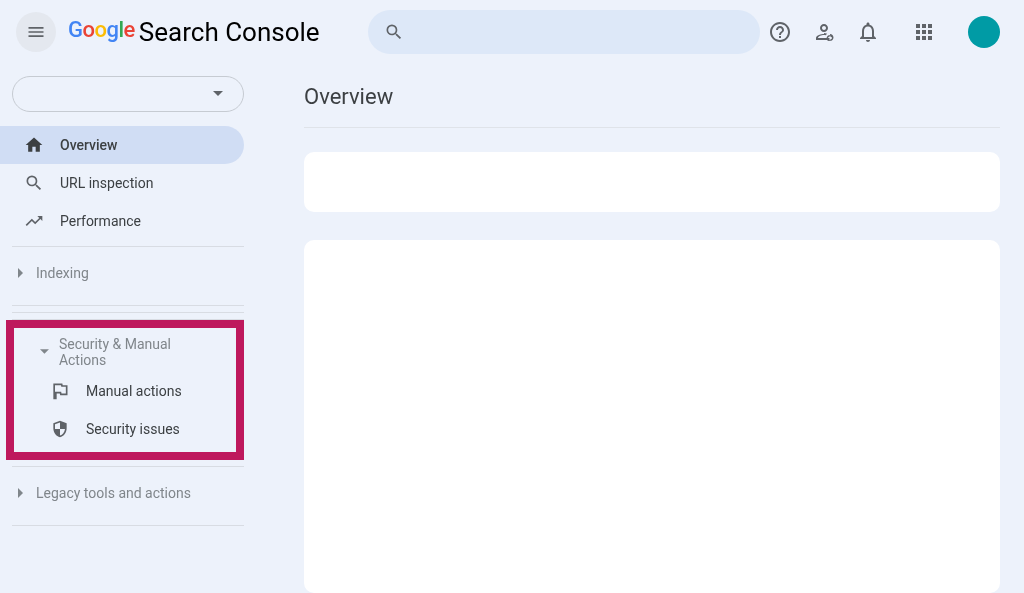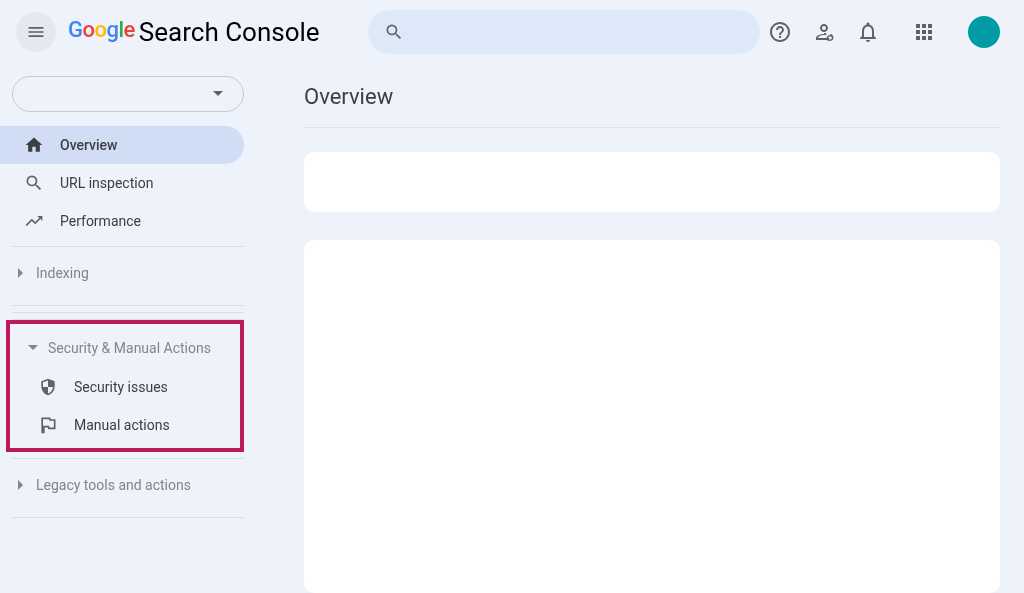--- a/index.html
+++ b/index.html
@@ -168,24 +168,24 @@
     .nav-sub .nav-icon {
       width: 20px;
       height: 20px;
       fill: #5f6368;
     }
     .nav-sub-label {
       font-size: 14px;
       color: #3c4043;
     }
     .highlight-box {
-      border: 4px solid #be185d;
+      border: 8px solid #be185d;
       margin-right: 12px;
       margin-left: 6px;
-      padding: 4px 8px;
+      padding: 4px 16px;
     }
     .highlight-box .nav-group { height: 40px; padding-left: 10px; }
     .highlight-box .nav-sub { padding-left: 20px; }
     .main {
       flex: 1;
       padding: 20px 24px 0 48px;
       display: flex;
       flex-direction: column;
     }
     .page-title {
@@ -283,30 +283,30 @@
 
     <div class="highlight-box">
       <div class="nav-group">
         <svg class="chev" viewBox="0 0 10 6">
             <path d="M0 0l5 5 5-5z"></path>
           </svg>
         <span class="nav-group-label">Security &amp; Manual Actions</span>
       </div>
       <div class="nav-sub">
         <svg class="nav-icon" viewBox="0 0 24 24">
+            <path d="M14.4 6L14 4H5v17h2v-7h5.6l.4 2h7V6z" fill="none" stroke="#5f6368" stroke-width="2"></path>
+          </svg>
+        <span class="nav-sub-label">Manual actions</span>
+      </div>
+      <div class="nav-sub">
+        <svg class="nav-icon" viewBox="0 0 24 24">
             <path d="M12 2L4 5v6.09c0 5.05 3.41 9.76 8 10.91 4.59-1.15 8-5.86 8-10.91V5l-8-3zm0 10h6c-.47 3.72-2.94 7.03-6 7.93V12H6V6.3l6-2.25V12z"></path>
           </svg>
         <span class="nav-sub-label">Security issues</span>
       </div>
-      <div class="nav-sub">
-        <svg class="nav-icon" viewBox="0 0 24 24">
-            <path d="M14.4 6L14 4H5v17h2v-7h5.6l.4 2h7V6z" fill="none" stroke="#5f6368" stroke-width="2"></path>
-          </svg>
-        <span class="nav-sub-label">Manual actions</span>
-      </div>
     </div>
     <div class="nav-divider"></div>
 
     <div class="nav-group">
       <svg class="chev" viewBox="0 0 6 10">
           <path d="M0 0l5 5-5 5z"></path>
         </svg>
       <span class="nav-group-label">Legacy tools and actions</span>
     </div>
     <div class="nav-divider"></div>

